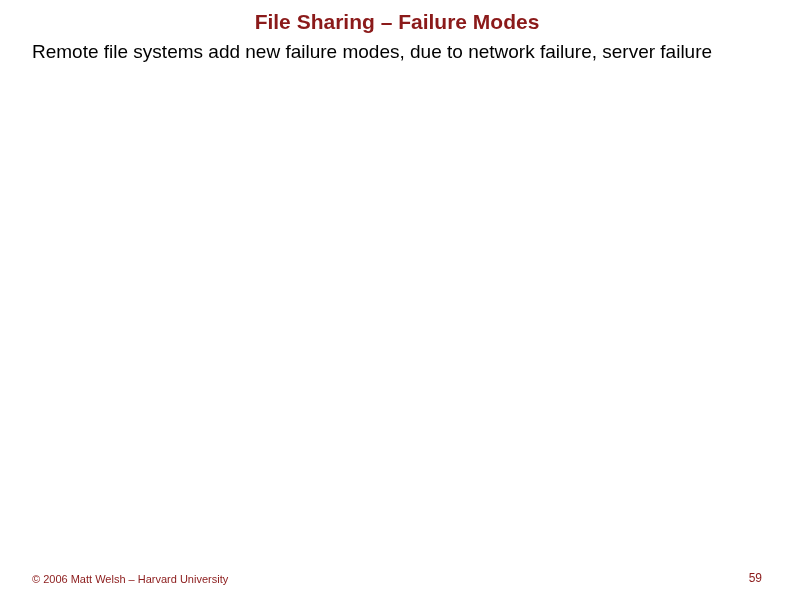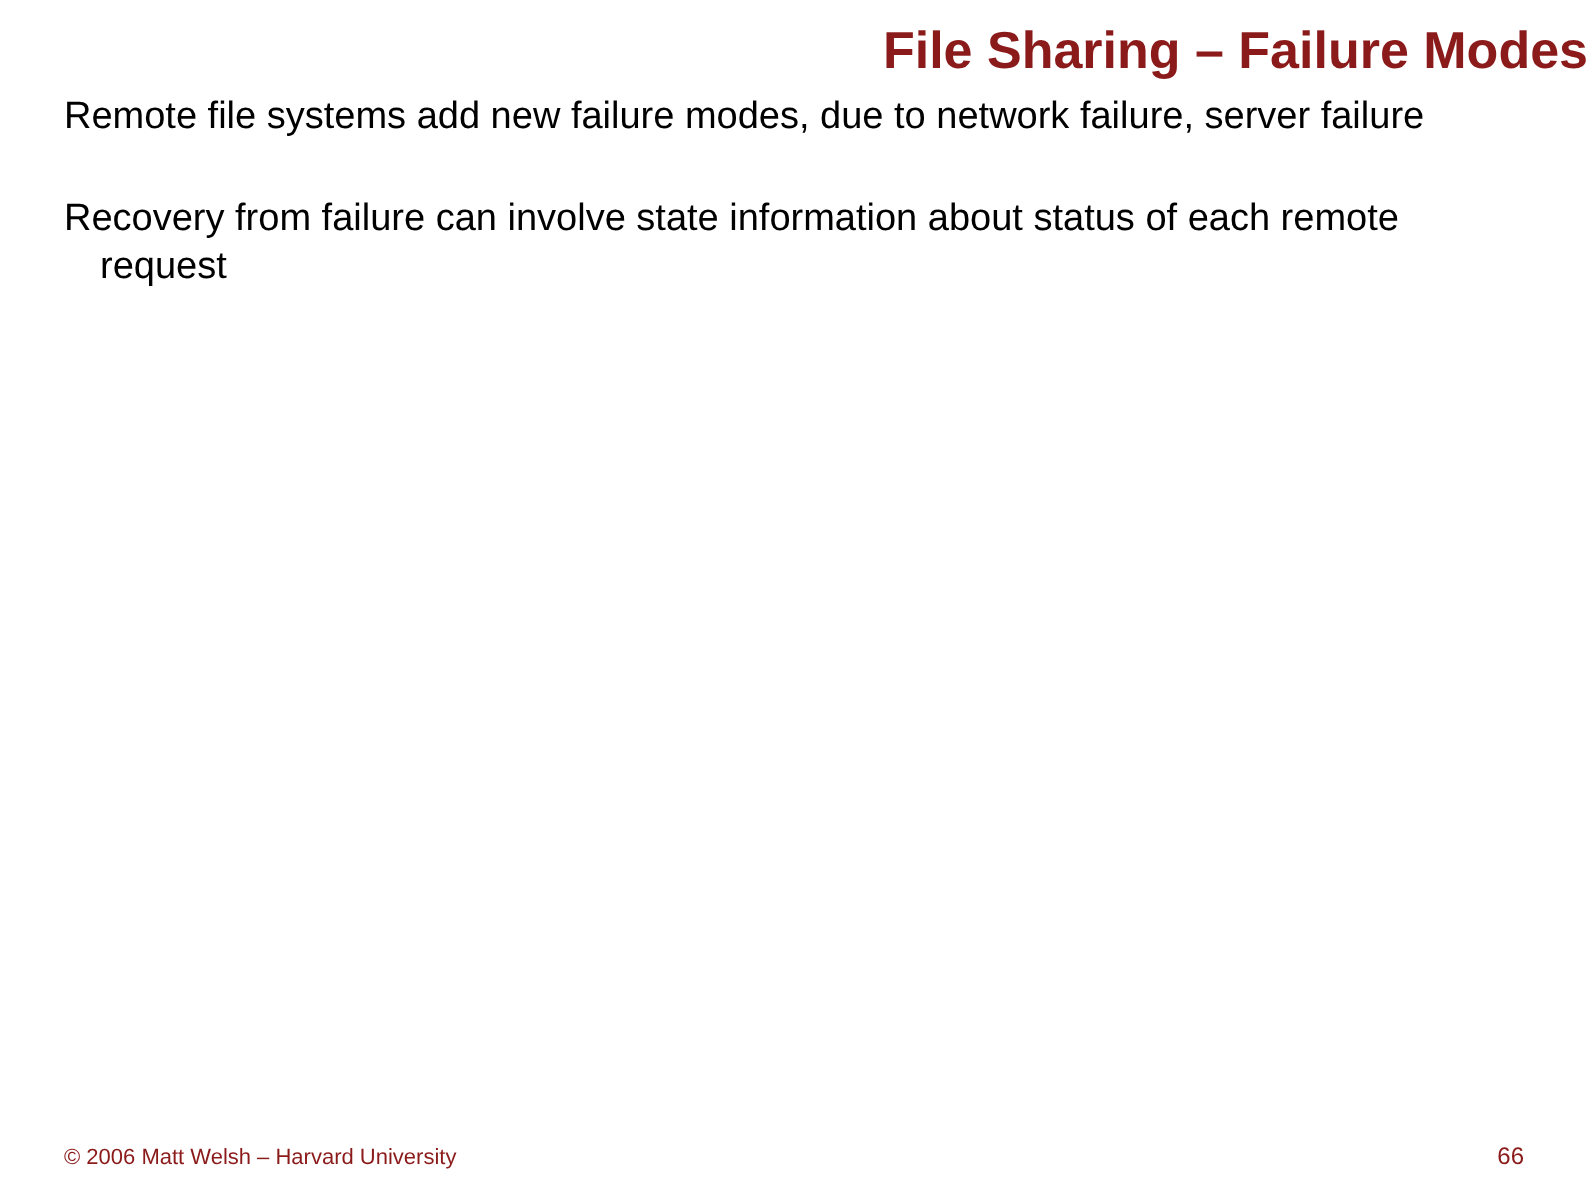--- a/index.html
+++ b/index.html
@@ -9,23 +9,23 @@
     }
     body {
       width: 794px;
       height: 595px;
       background: #ffffff;
       font-family: Arial, Helvetica, sans-serif;
       position: relative;
       overflow: hidden;
     }
     .slide-title {
-      text-align: right;
+      text-align: center;
       color: #8b1a1a;
-      font-size: 26px;
+      font-size: 21px;
       font-weight: bold;
       padding-top: 10px;
       padding-bottom: 6px;
     }
     .content {
       padding-left: 32px;
       padding-right: 32px;
     }
     .bullet {
       color: #000000;
@@ -51,17 +51,16 @@
       color: #8b1a1a;
     }
   </style>
 </head>
 <body>
 
 <div class="slide-title">File Sharing – Failure Modes</div>
 
 <div class="content">
   <div class="bullet">Remote file systems add new failure modes, due to network failure, server failure</div>
-  <div class="bullet">Recovery from failure can involve state information about status of each remote request</div>
 </div>
 
 <div class="footer-left">© 2006 Matt Welsh – Harvard University</div>
-<div class="footer-right">66</div>
+<div class="footer-right">59</div>
 
 </body></html>

